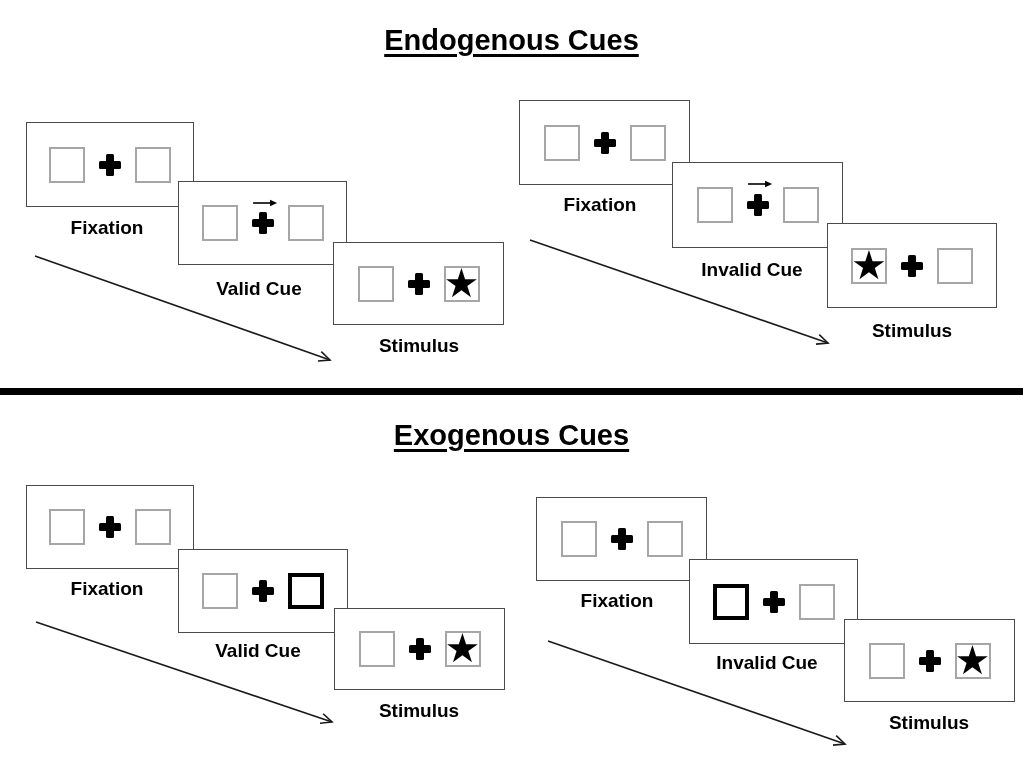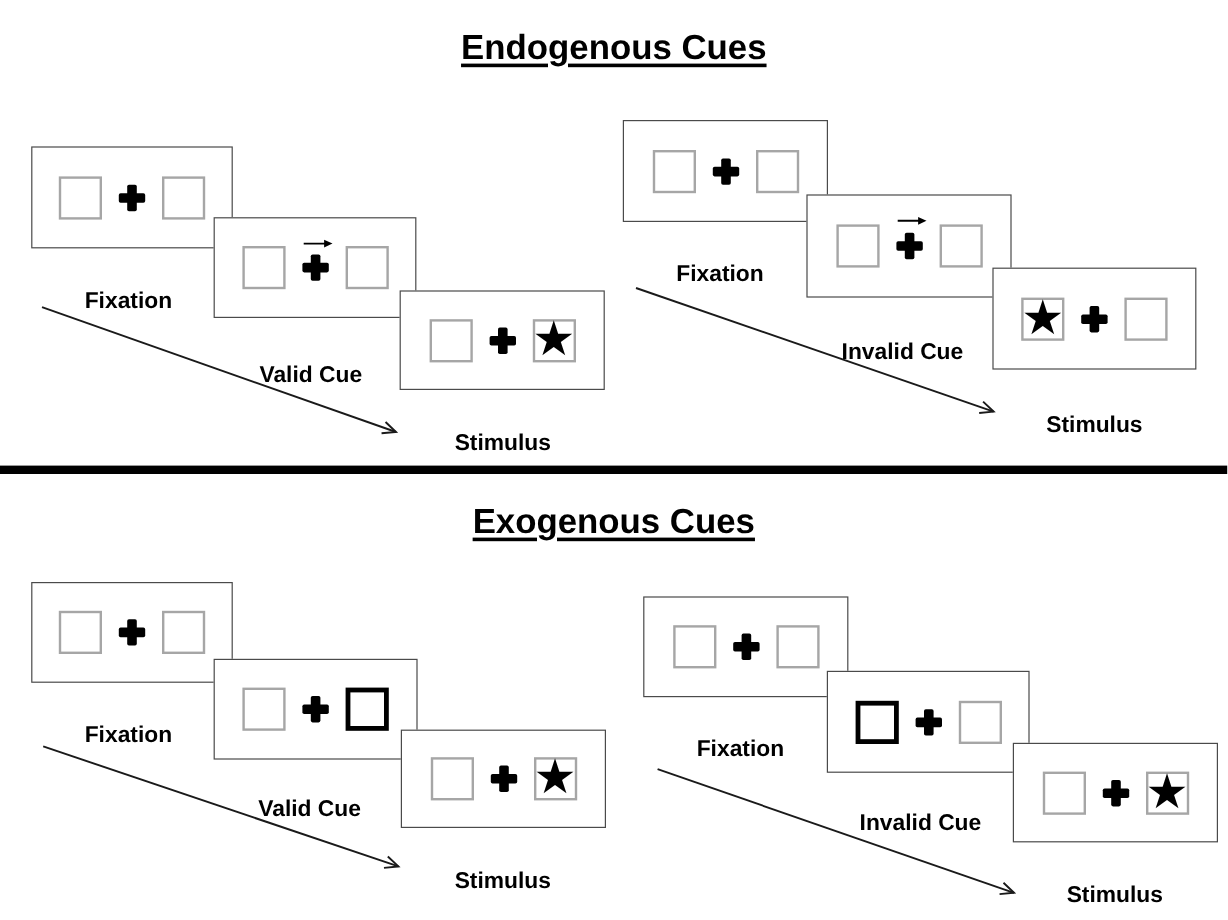--- a/index.html
+++ b/index.html
@@ -35,21 +35,21 @@
     content:"";position:absolute;left:7px;top:0;width:8px;height:22px;
     background:#000;border-radius:1.5px;
   }
   .cue-arrow{position:absolute;left:50%;top:16px;transform:translateX(-42%);z-index:3;}
   .star{
     font-family:"DejaVu Sans",sans-serif;font-size:40px;line-height:30px;color:#000;
     position:relative;top:-1px;
   }
   .plabel{
     position:absolute;transform:translateX(-50%);white-space:nowrap;
-    font-weight:bold;font-size:19px;z-index:1;margin-top:24px;
+    font-weight:bold;font-size:19px;z-index:1;
   }
   .arrows{position:absolute;left:0;top:0;z-index:0;}
 </style>
 </head>
 <body>
 
 <div class="canvas">
 
   <svg class="arrows" width="1023" height="767">
     <defs>

